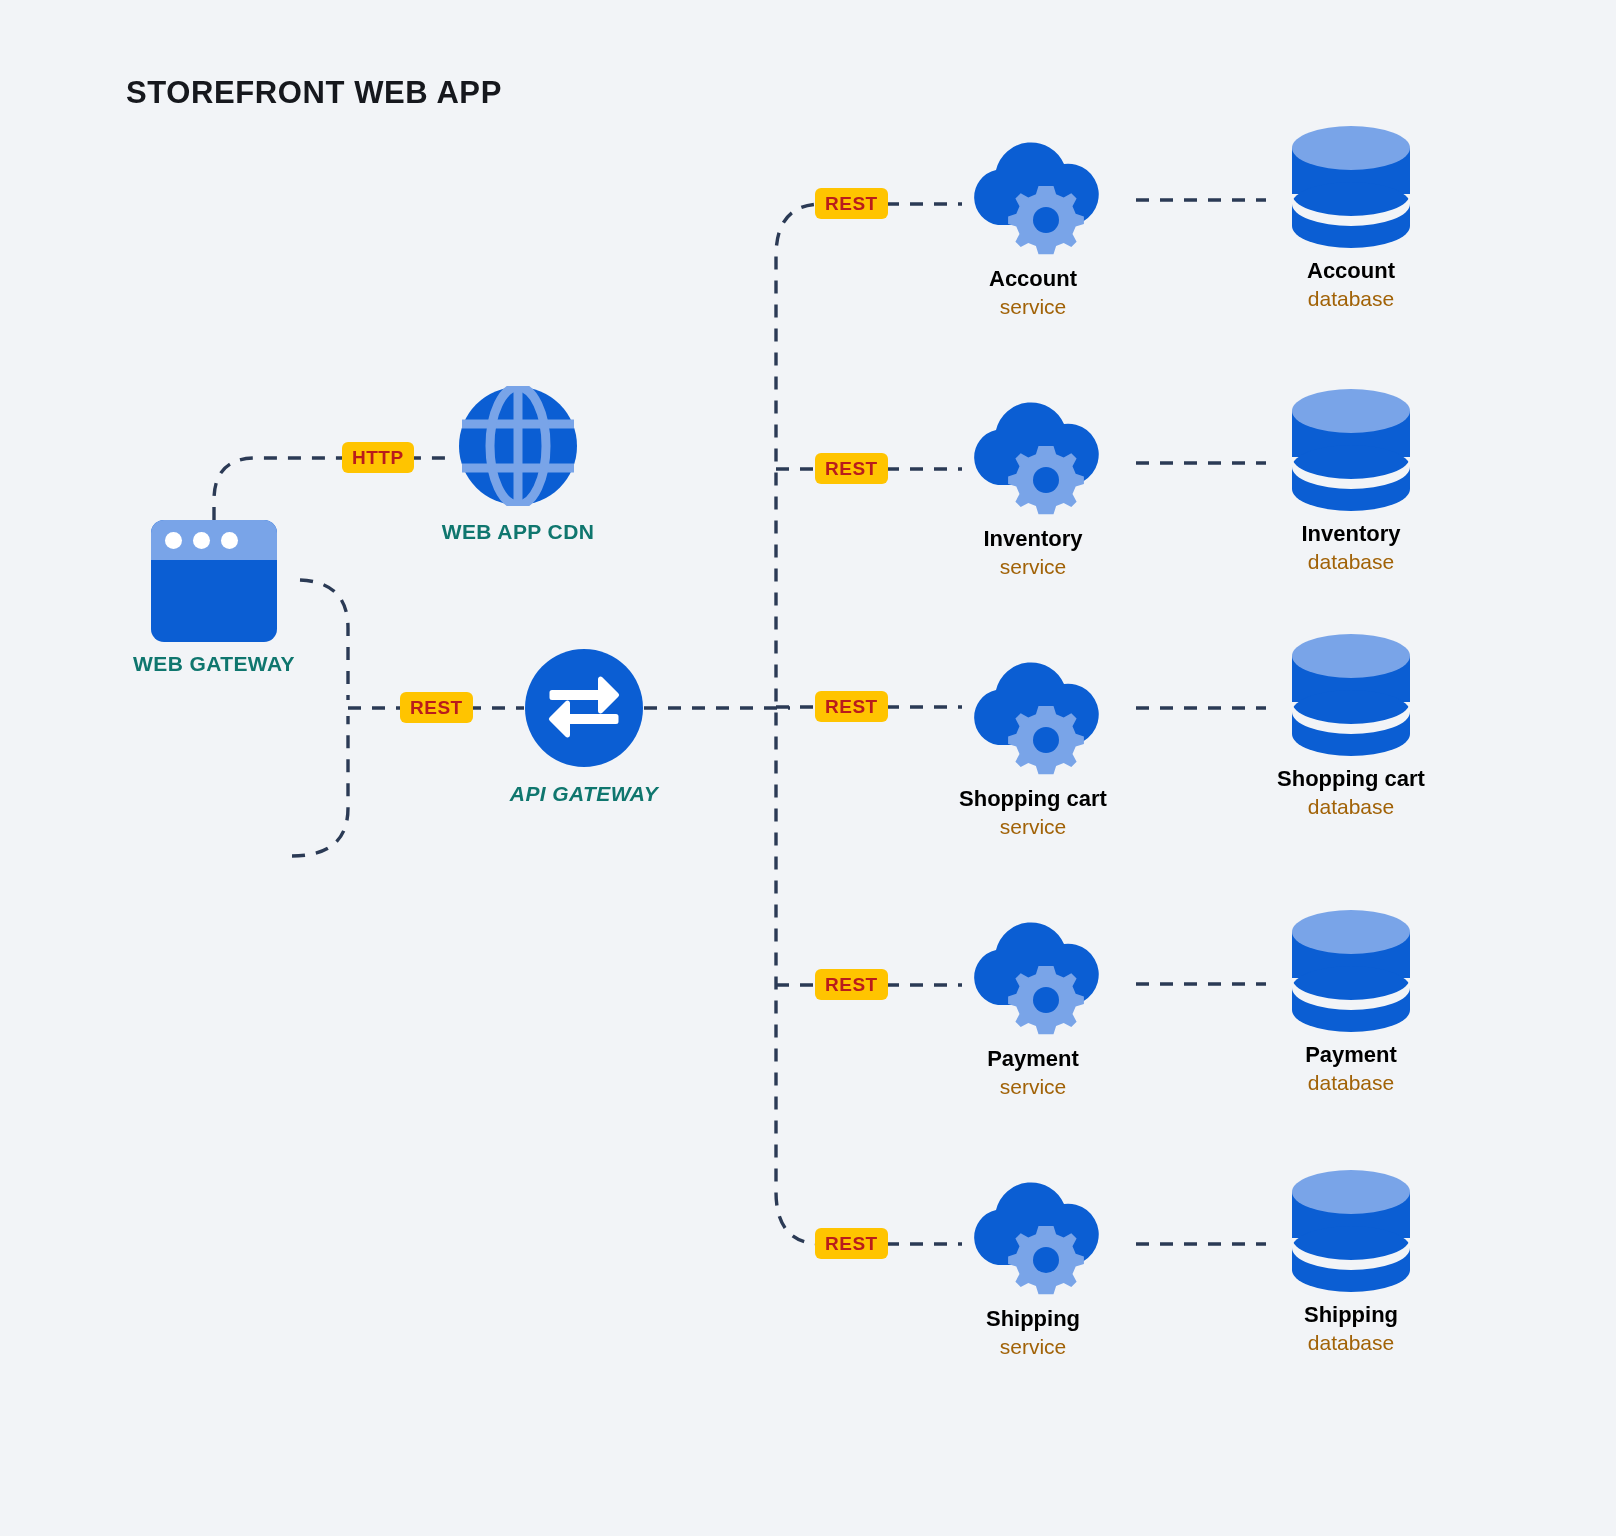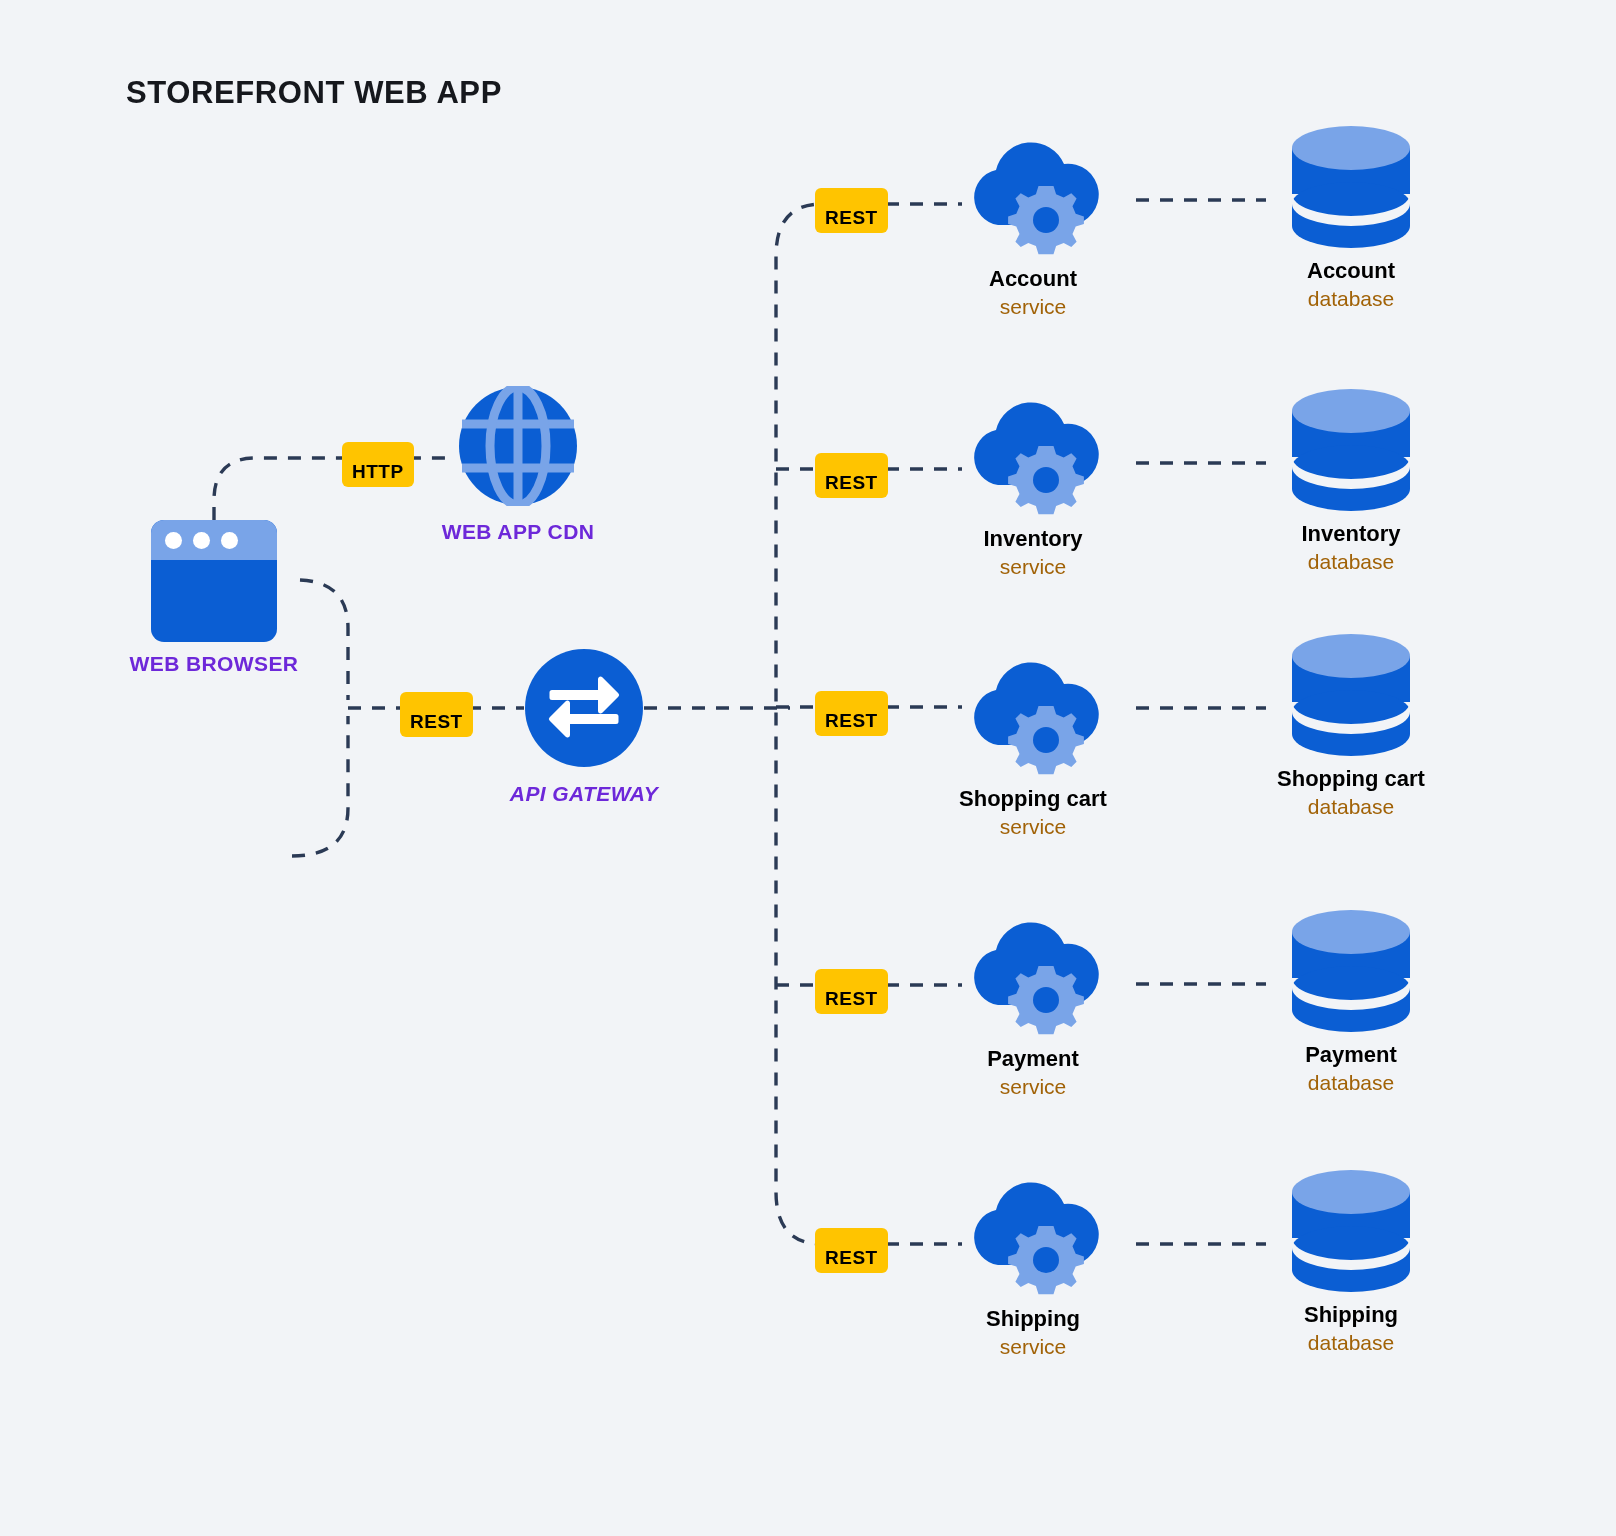--- a/index.html
+++ b/index.html
@@ -21,43 +21,43 @@
 
   
   #wires{position:absolute;left:0;top:0;width:1616px;height:1536px;}
 
   
   .node{position:absolute;text-align:center;}
   .icon-wrap{position:relative;margin:0 auto;}
 
   
   .cap-upper{
-    font-size:21px;font-weight:bold;color:#6d28d9;
+    font-size:21px;font-weight:bold;color:#0f766e;
     letter-spacing:0.4px;white-space:nowrap;margin-top:10px;
   }
   .cap-b{font-size:22px;font-weight:bold;color:#000000;white-space:nowrap;line-height:1.33;}
   .cap-r{font-size:21px;font-weight:normal;color:#a16207;white-space:nowrap;line-height:1.33;}
 
   
   .browser{width:126px;height:122px;border-radius:13px;overflow:hidden;background:#0b5ed3;}
   .browser .bar{height:40px;background:#79a4e8;display:flex;align-items:center;padding-left:14px;gap:11px;}
   .browser .dot{width:17px;height:17px;border-radius:50%;background:#fff;}
 
   
   .phone{width:88px;height:140px;border-radius:17px;background:#0b5ed3;position:relative;}
   .phone .speaker{position:absolute;left:50%;transform:translateX(-50%);top:12px;width:36px;height:12px;border-radius:6px;background:#fff;}
   .phone .screen{position:absolute;left:11px;top:32px;width:66px;height:78px;background:#79a4e8;}
   .phone .home{position:absolute;left:50%;transform:translateX(-50%);bottom:10px;width:20px;height:20px;border-radius:50%;background:#fff;}
 
   
   .badge{
     position:absolute;
-    background:#ffc400;color:#000000;
+    background:#ffc400;color:#b91c1c;
     font-size:19px;font-weight:bold;letter-spacing:0.5px;
-    border-radius:6px;padding:20px 10px 6px;
+    border-radius:6px;padding:6px 10px 6px;
     line-height:1;white-space:nowrap;
   }
 </style>
 </head>
 <body>
 
 <div id="stage">
 
   <div id="title">STOREFRONT WEB APP</div>
 
@@ -103,21 +103,21 @@
   <div class="badge" style="left:815px;top:1228px;">REST</div>
 
   <div class="node" style="left:94px;top:520px;width:240px;">
     <div class="icon-wrap browser">
       <div class="bar">
         <div class="dot"></div>
         <div class="dot"></div>
         <div class="dot"></div>
       </div>
     </div>
-    <div class="cap-upper">WEB BROWSER</div>
+    <div class="cap-upper">WEB GATEWAY</div>
   </div>
 
 
   <div class="node" style="left:398px;top:386px;width:240px;">
     <svg width="120" height="120" viewBox="0 0 120 120">
       <circle cx="60" cy="60" r="59" fill="#0b5ed3"></circle>
       <g stroke="#79a4e8" stroke-width="9" fill="none">
         <line x1="60" y1="1" x2="60" y2="119"></line>
         <line x1="4" y1="38" x2="116" y2="38"></line>
         <line x1="4" y1="82" x2="116" y2="82"></line>

